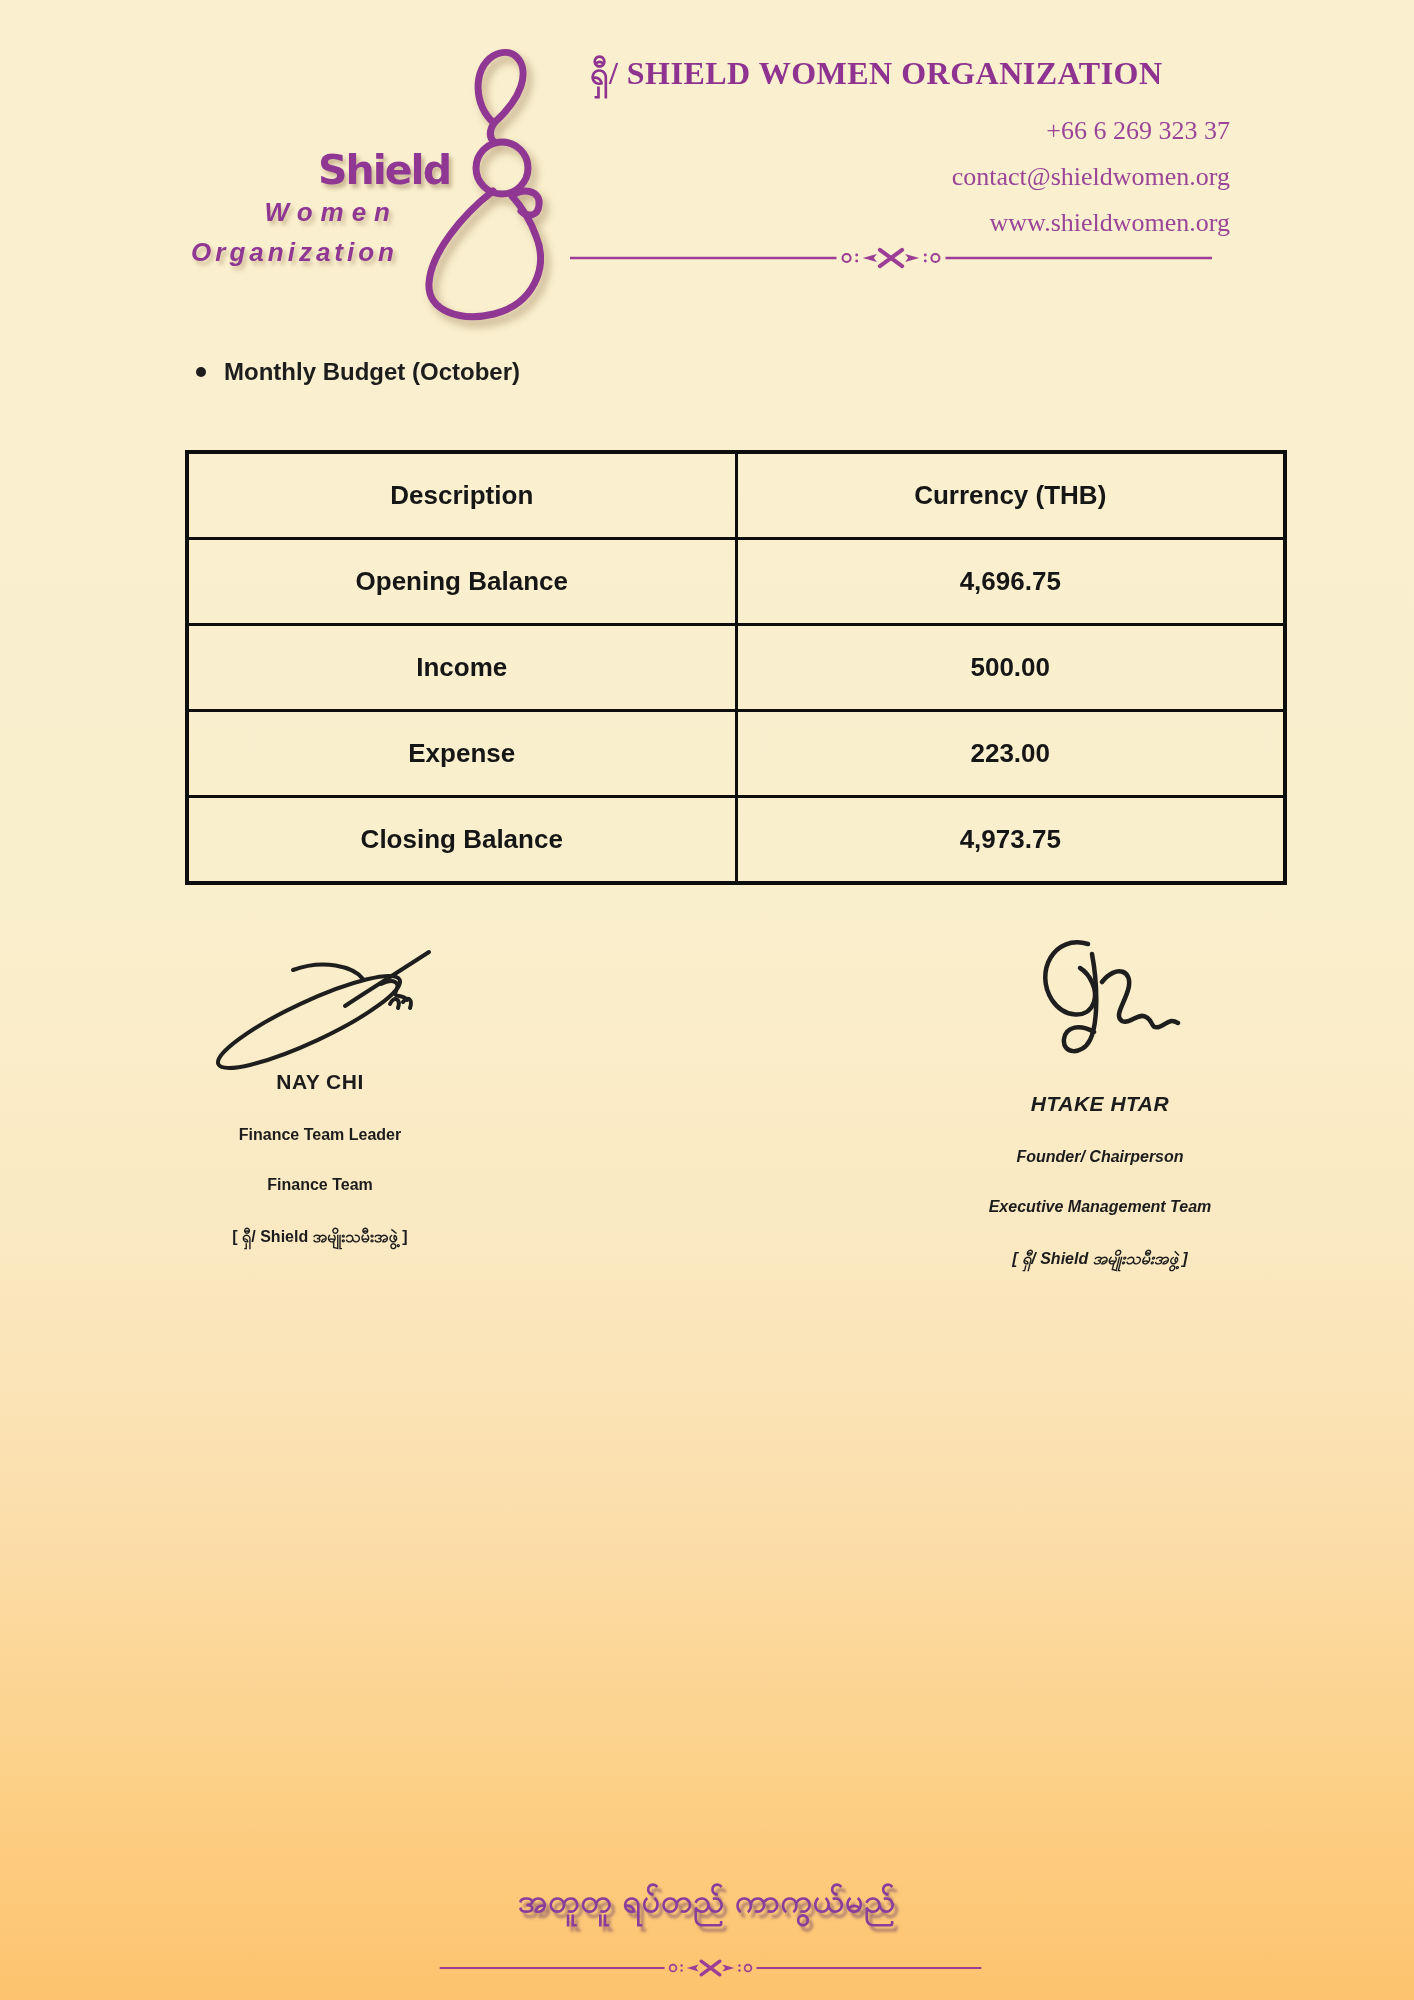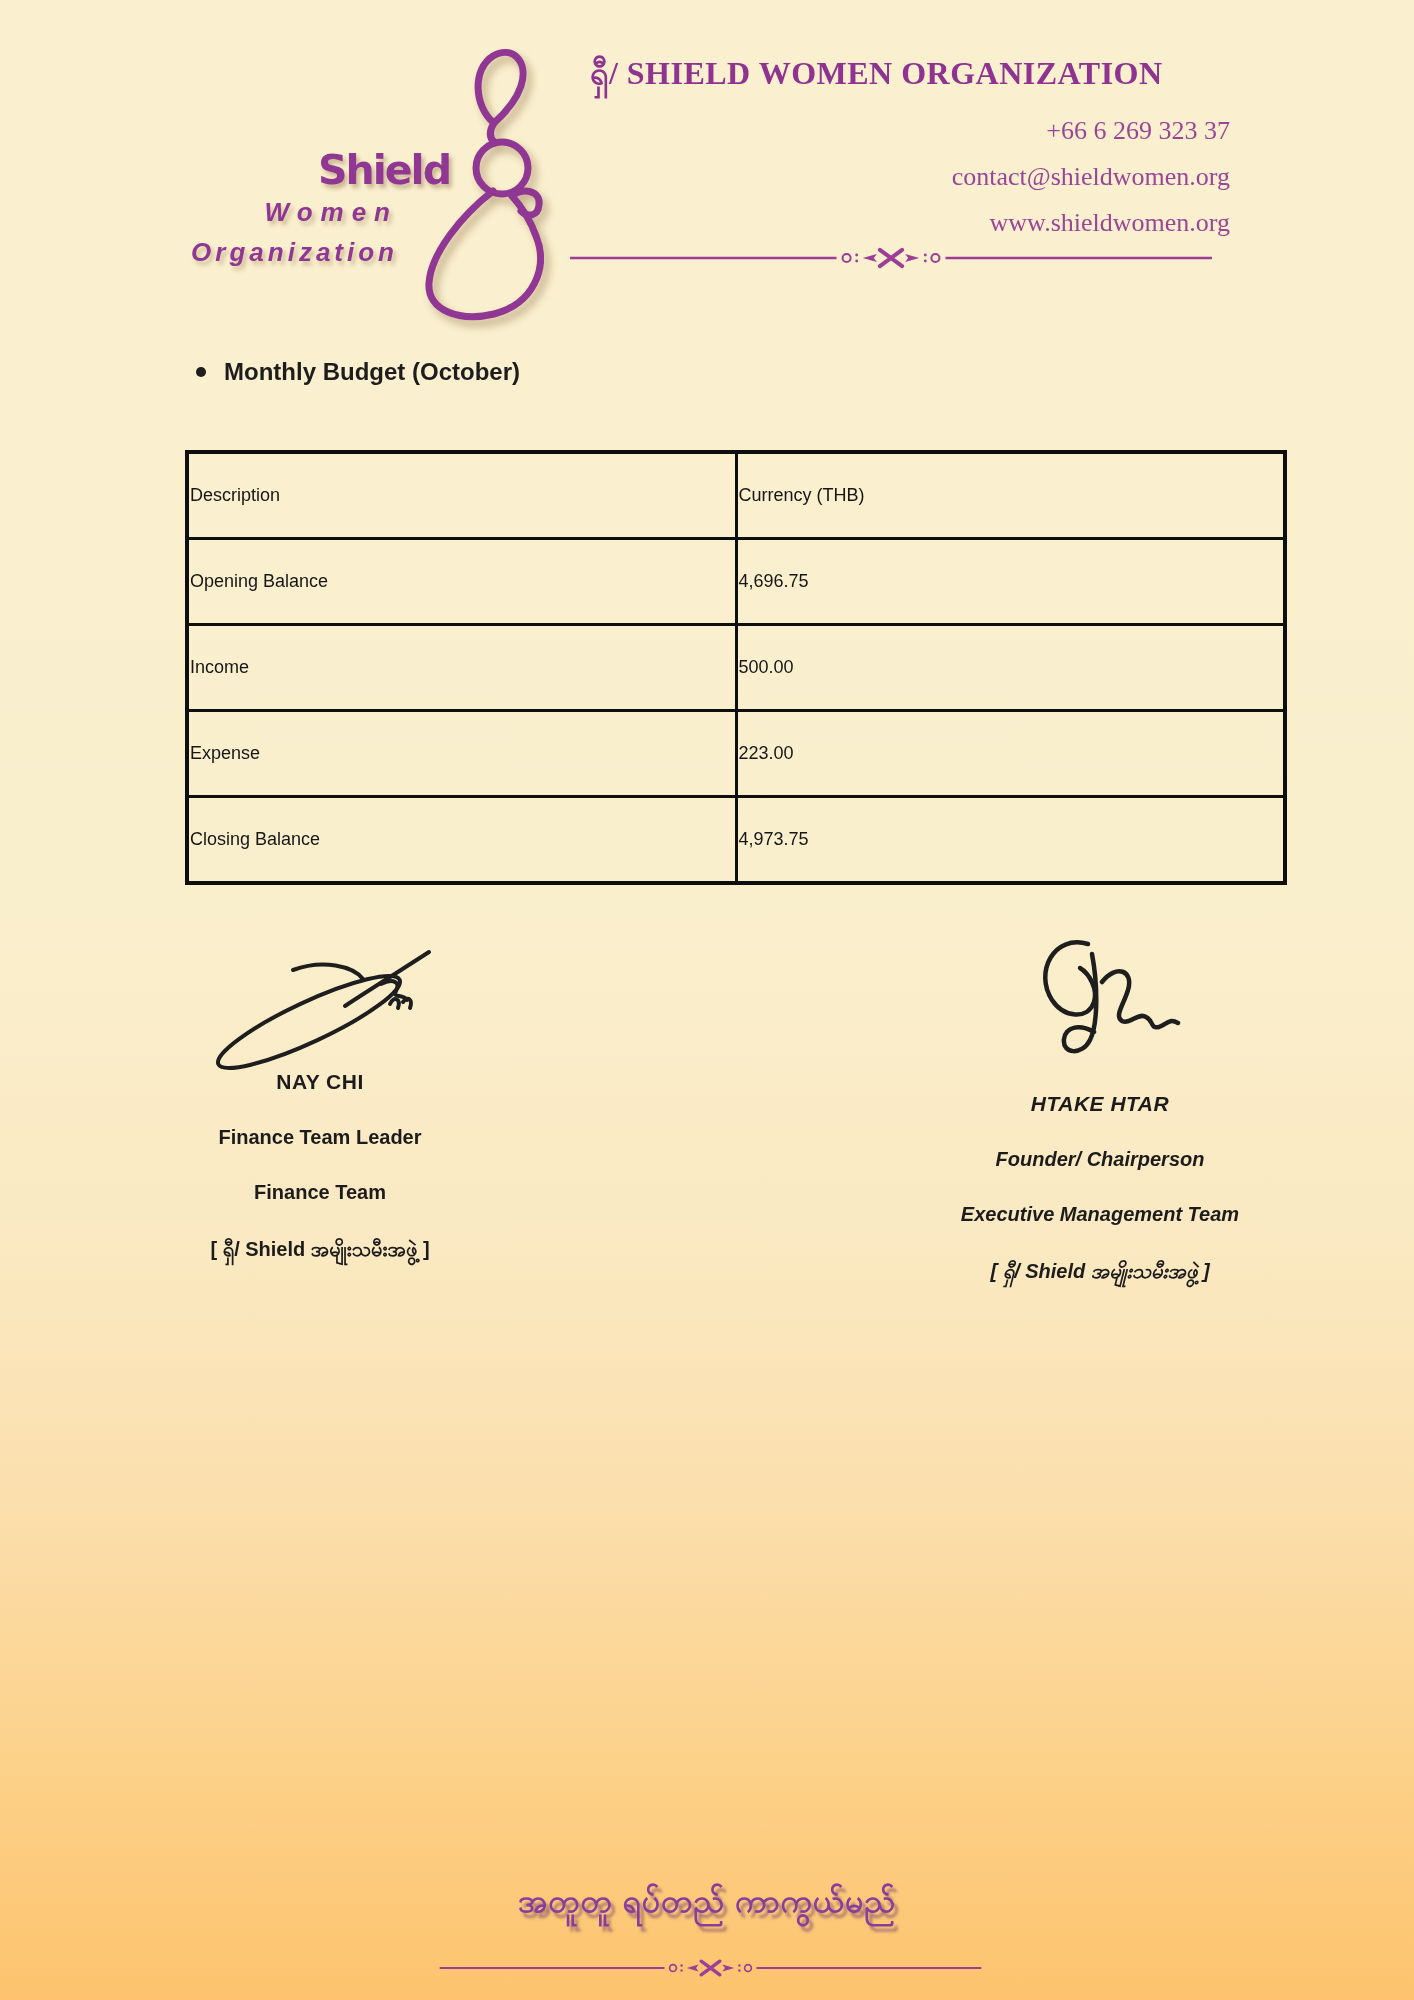--- a/index.html
+++ b/index.html
@@ -39,32 +39,32 @@
   .bullet-row{position:absolute;left:196px;top:358px;display:flex;align-items:center;}
   .bullet-dot{width:10px;height:10px;border-radius:50%;background:#1d1d1d;margin-right:18px;}
   .bullet-text{font-size:24px;font-weight:bold;color:#1d1d1d;}
   
   .budget-table{
     position:absolute;left:185px;top:450px;width:1102px;
     border-collapse:collapse;table-layout:fixed;
     border:4px solid #0e0e0e;
   }
   .budget-table td{
-    border:3px solid #0e0e0e;height:81px;text-align:left;vertical-align:middle;
-    font-size:18px;font-weight:normal;color:#161616;
+    border:3px solid #0e0e0e;height:81px;text-align:center;vertical-align:middle;
+    font-size:26px;font-weight:bold;color:#161616;
   }
   
   .sig-svg{position:absolute;}
   .sig-left-svg{left:195px;top:942px;}
   .sig-right-svg{left:1018px;top:928px;}
   .sig-block{position:absolute;text-align:center;color:#1c1c1c;}
   .sig-block-left{left:140px;top:1070px;width:360px;}
   .sig-block-right{left:920px;top:1092px;width:360px;font-style:italic;}
   .sig-name{font-size:21px;font-weight:bold;letter-spacing:.5px;}
-  .sig-line{font-size:20px;font-weight:bold;margin-top:32px;}
+  .sig-line{font-size:16px;font-weight:bold;margin-top:32px;}
   
   .footer-motto{
     position:absolute;left:0;top:1880px;width:100%;text-align:center;
     font-size:32px;font-weight:bold;color:#8a3e9c;letter-spacing:1px;
     text-shadow:4px 5px 3px rgba(97,47,100,.55);
   }
   .footer-divider{position:absolute;left:438px;top:1957px;}
 </style>
 </head>
 <body>

